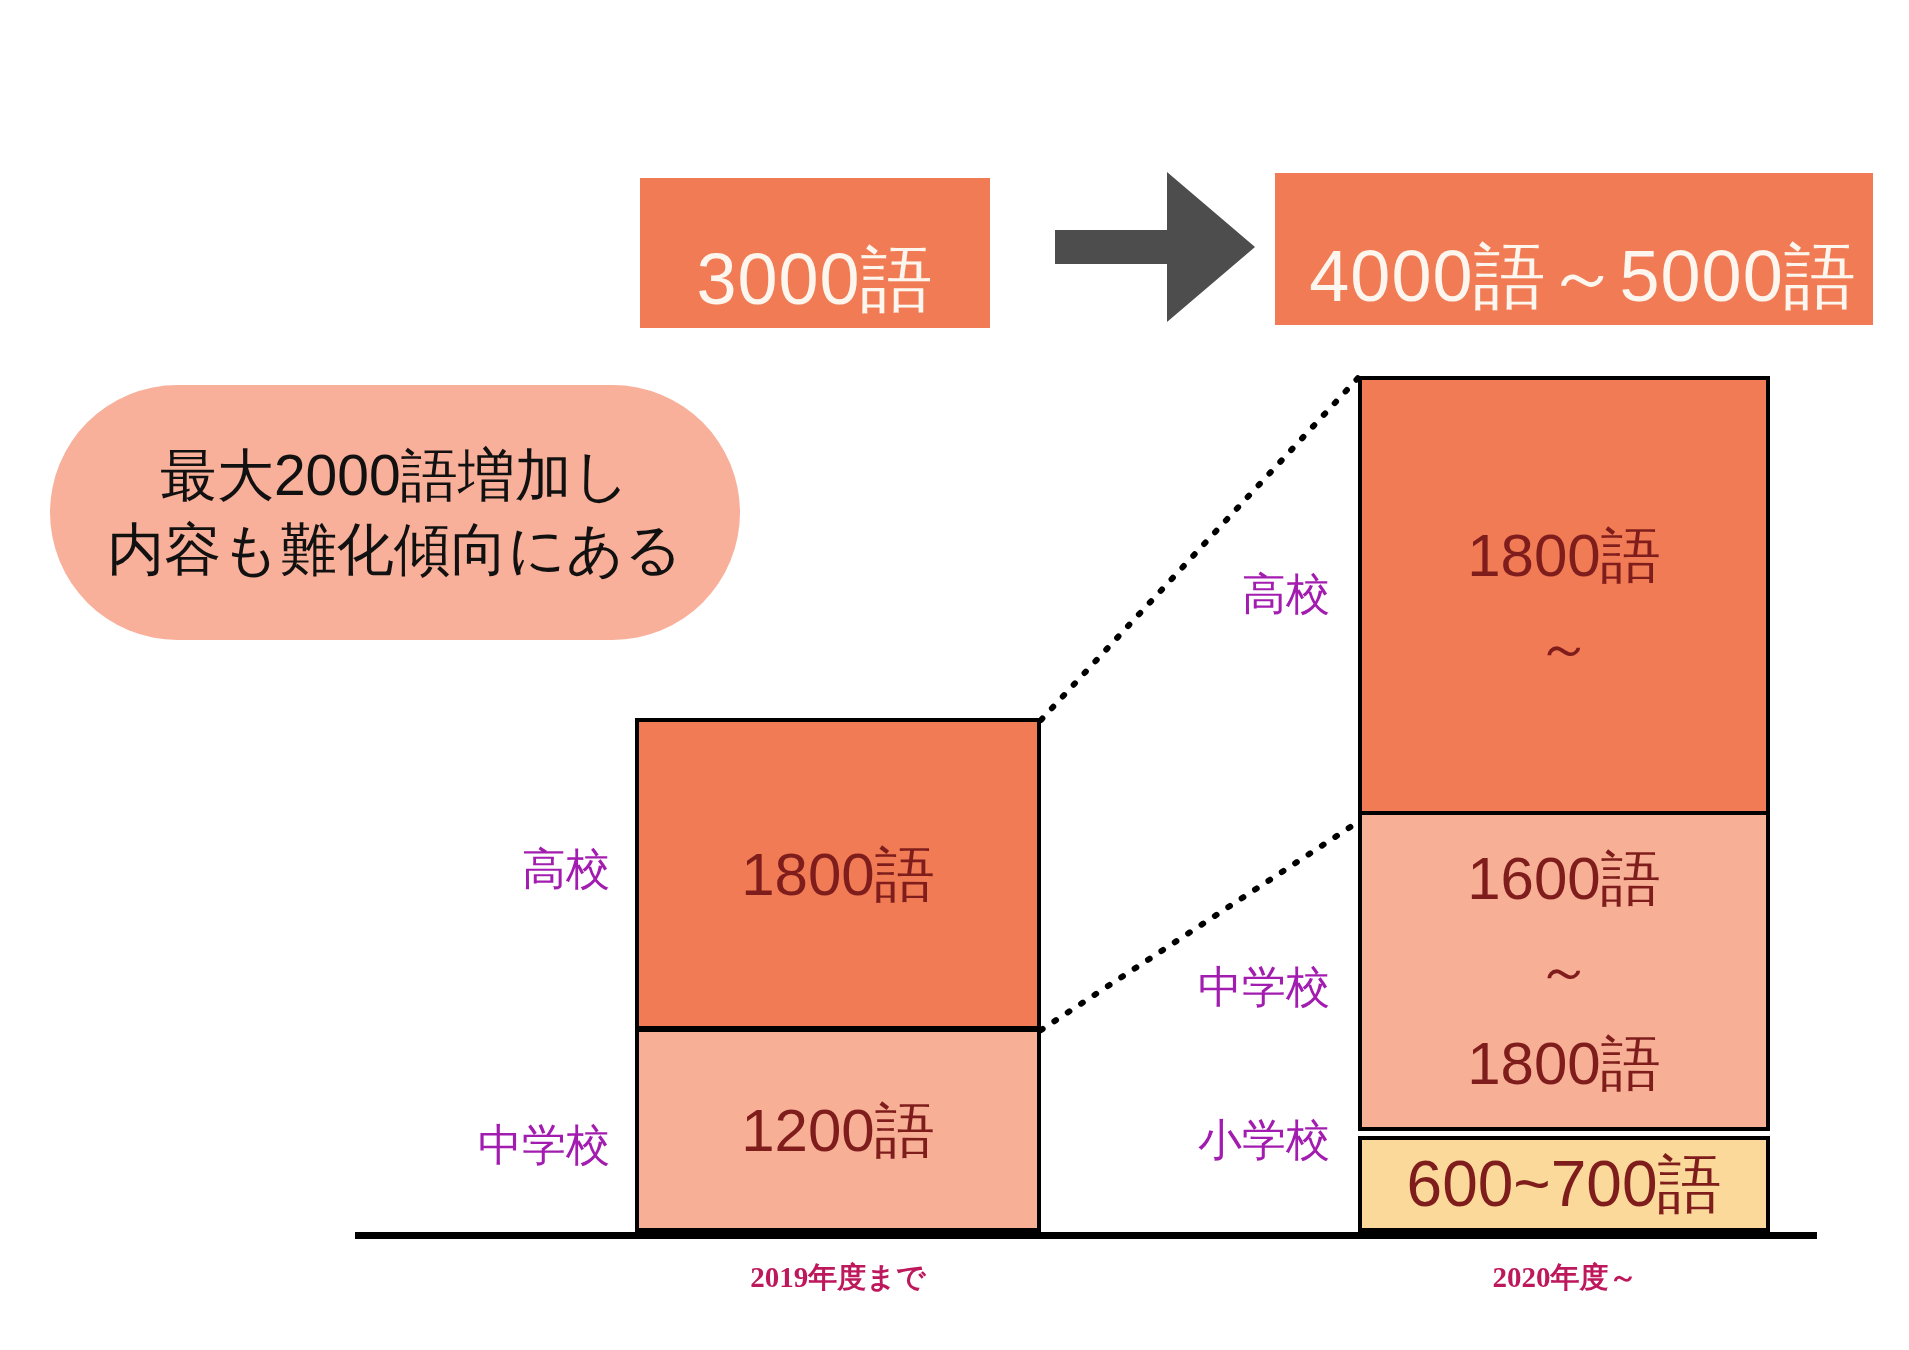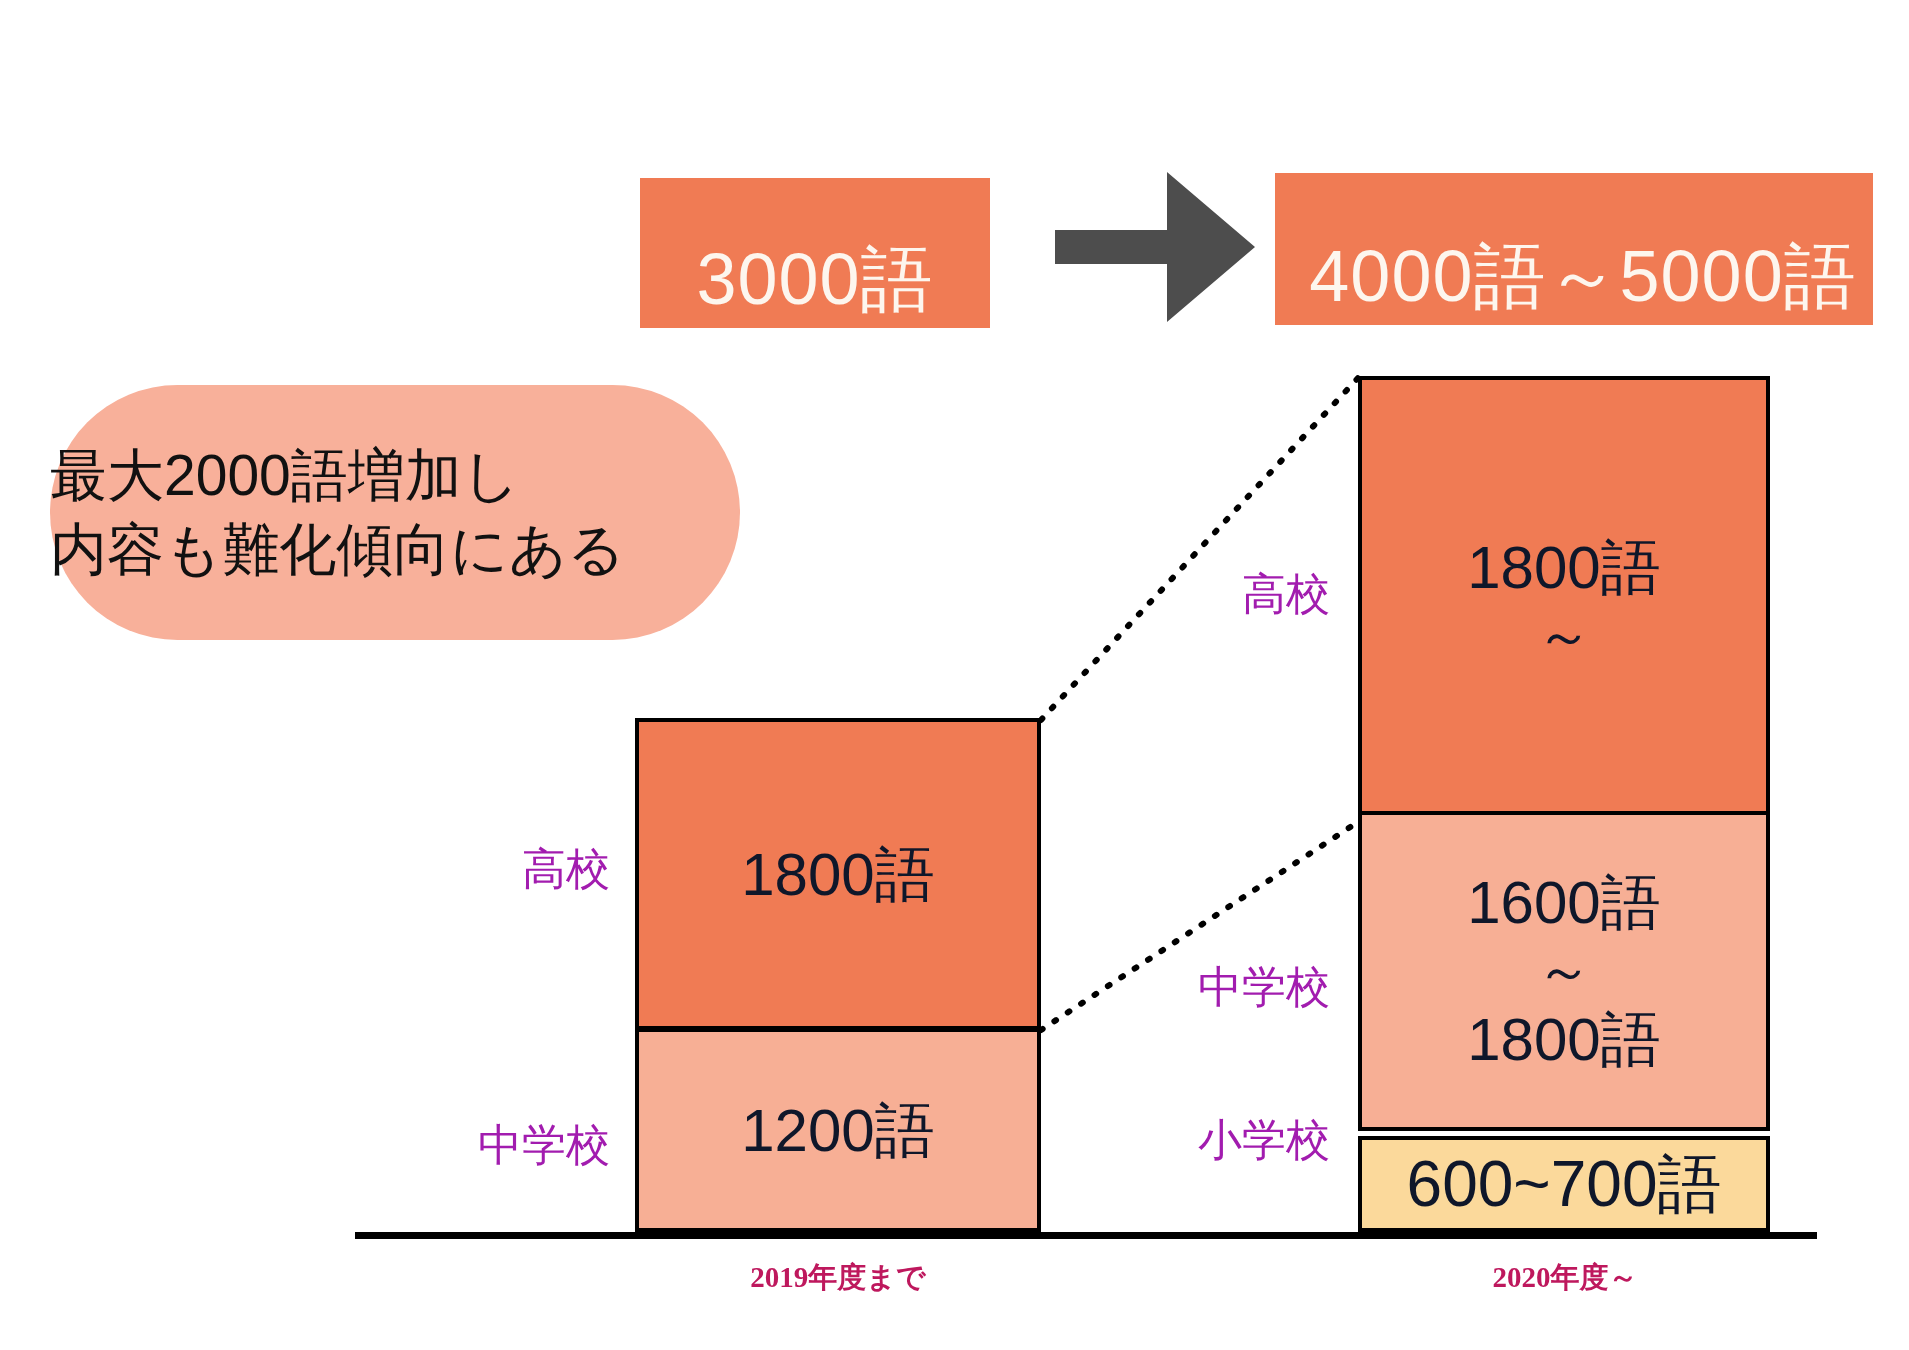--- a/index.html
+++ b/index.html
@@ -58,21 +58,21 @@
   #callout {
     position: absolute;
     left: 50px;
     top: 385px;
     width: 690px;
     height: 255px;
     background: #F8B09A;
     border-radius: 128px;
     display: flex;
     flex-direction: column;
-    align-items: flex-start;
+    align-items: center;
     justify-content: center;
     gap: 6px;
   }
   .callout-line {
     font-size: 57px;
     color: #111111;
     white-space: nowrap;
     line-height: 1.18;
   }
 
@@ -105,22 +105,23 @@
   .seg {
     position: absolute;
     left: 0;
     width: 100%;
     box-sizing: border-box;
     border: 4px solid #000000;
     display: flex;
     flex-direction: column;
     align-items: center;
     justify-content: center;
-    color: #0f172a;
-    white-space: nowrap;
+    color: #7f1d1d;
+    white-space: nowrap;
+    gap: 24px;
   }
   .seg-koko  { background: #F07B54; }
   .seg-chu   { background: #F7AF95; }
   .seg-sho   { background: #FBD99B; }
 
   .seg-val {
     font-size: 60px;
     line-height: 1.25;
   }
   .seg-val.small { font-size: 64px; }

